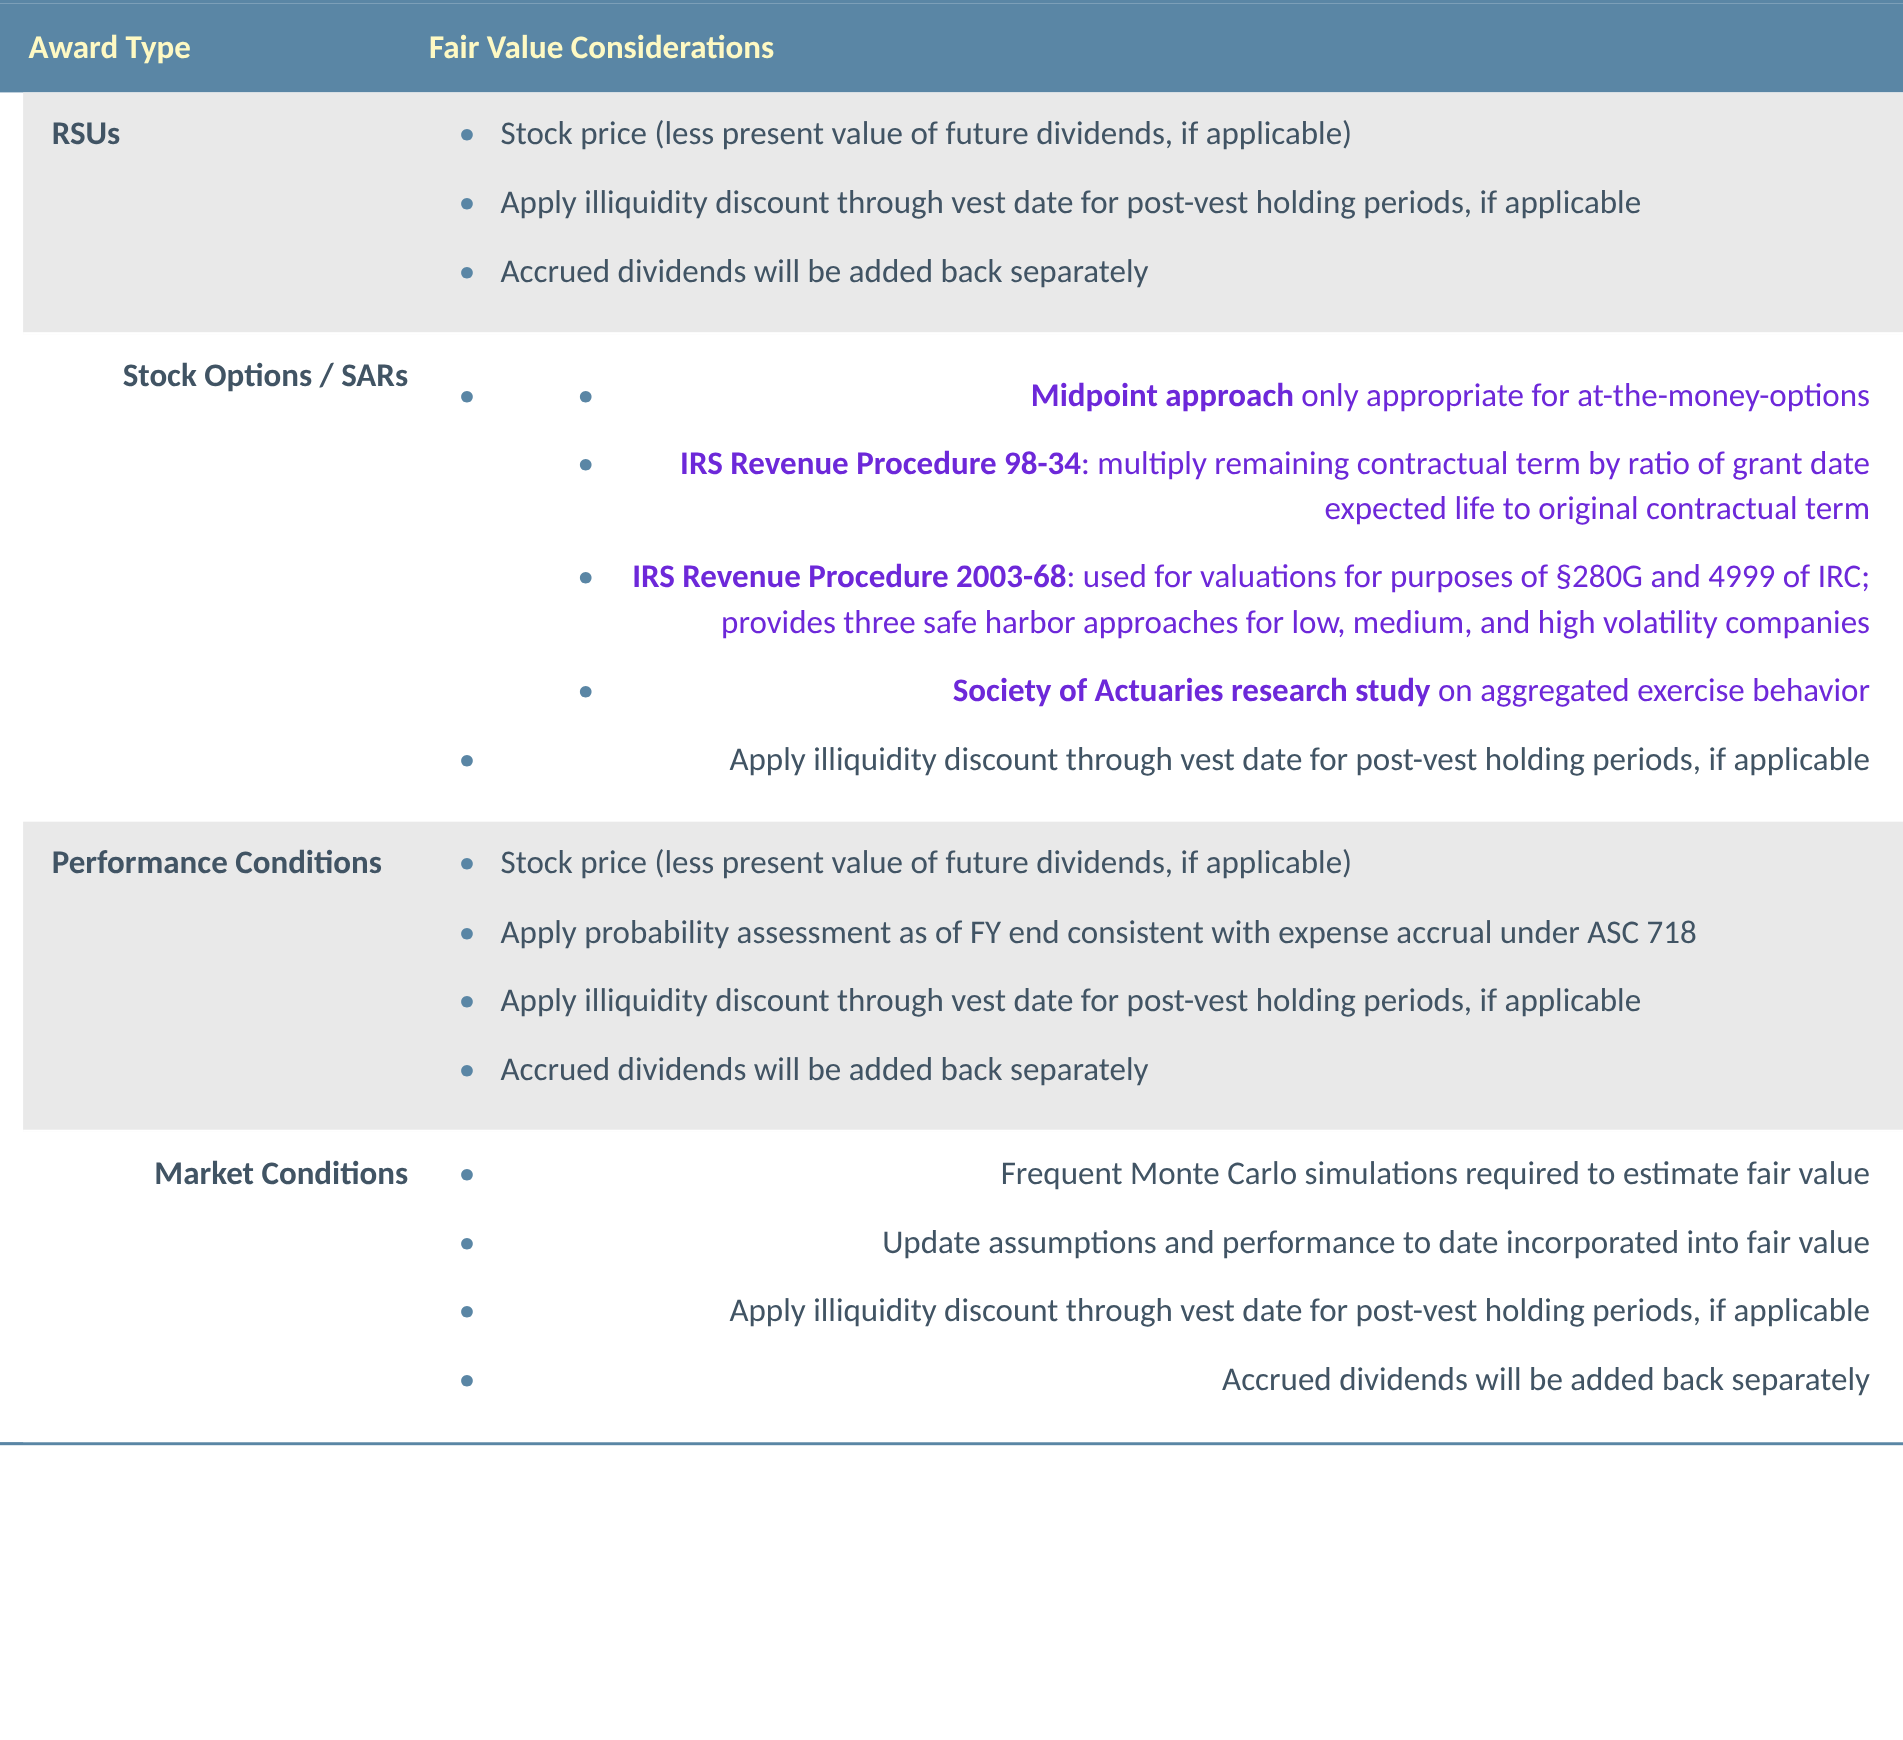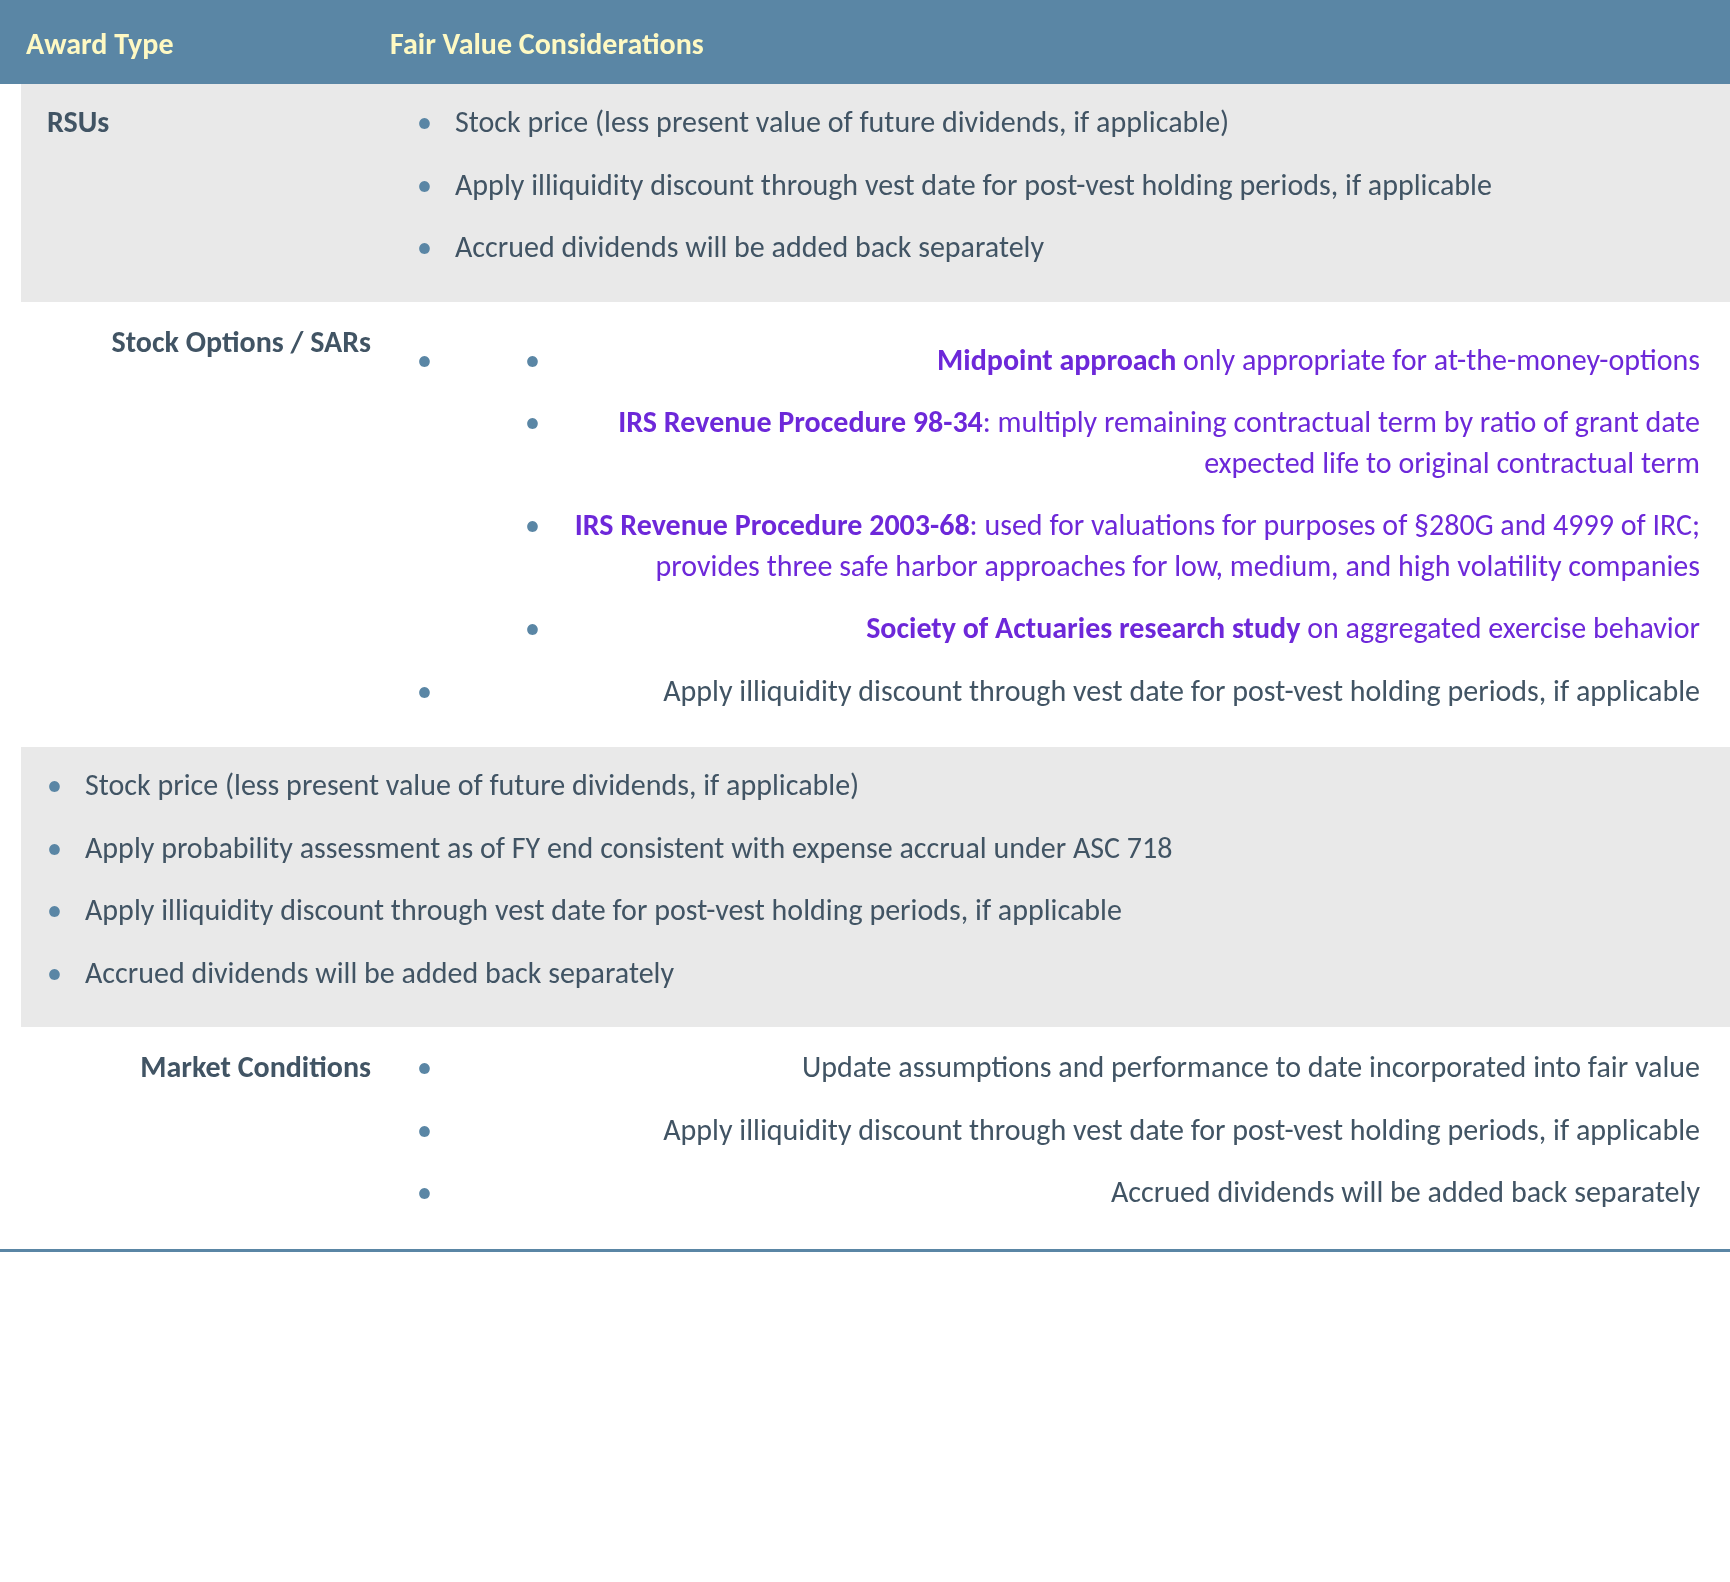--- a/index.html
+++ b/index.html
@@ -131,33 +131,35 @@
                 <li><span class="b">Midpoint approach</span><span> only appropriate for at-the-money-options</span></li>
                 <li><span class="b">IRS Revenue Procedure 98-34</span><span>: multiply remaining contractual term by ratio of grant date expected life to original contractual term</span></li>
                 <li><span class="b">IRS Revenue Procedure 2003-68</span><span>: used for valuations for purposes of §280G and 4999 of IRC; provides three safe harbor approaches for low, medium, and high volatility companies</span></li>
                 <li><span class="b">Society of Actuaries research study</span><span> on aggregated exercise behavior</span></li>
               </ul></li>
             <li><span>Apply illiquidity discount through vest date for post-vest holding periods, if applicable</span></li>
           </ul>
         </div>
       </div>
       <div class="body-row alt">
+        <div class="col-left award-type">Performance Conditions</div>
         <div class="col-right">
           <ul class="bullets">
             <li><span>Stock price (less present value of future dividends, if applicable)</span></li>
             <li><span>Apply probability assessment as of FY end consistent with expense accrual under ASC 718</span></li>
             <li><span>Apply illiquidity discount through vest date for post-vest holding periods, if applicable</span></li>
             <li><span>Accrued dividends will be added back separately</span></li>
           </ul>
         </div>
       </div>
       <div class="body-row plain">
         <div class="col-left award-type">Market Conditions</div>
         <div class="col-right">
           <ul class="bullets">
+            <li><span>Frequent Monte Carlo simulations required to estimate fair value</span></li>
             <li><span>Update assumptions and performance to date incorporated into fair value</span></li>
             <li><span>Apply illiquidity discount through vest date for post-vest holding periods, if applicable</span></li>
             <li><span>Accrued dividends will be added back separately</span></li>
           </ul>
         </div>
       </div>
     </div>
 
 </div>
 

